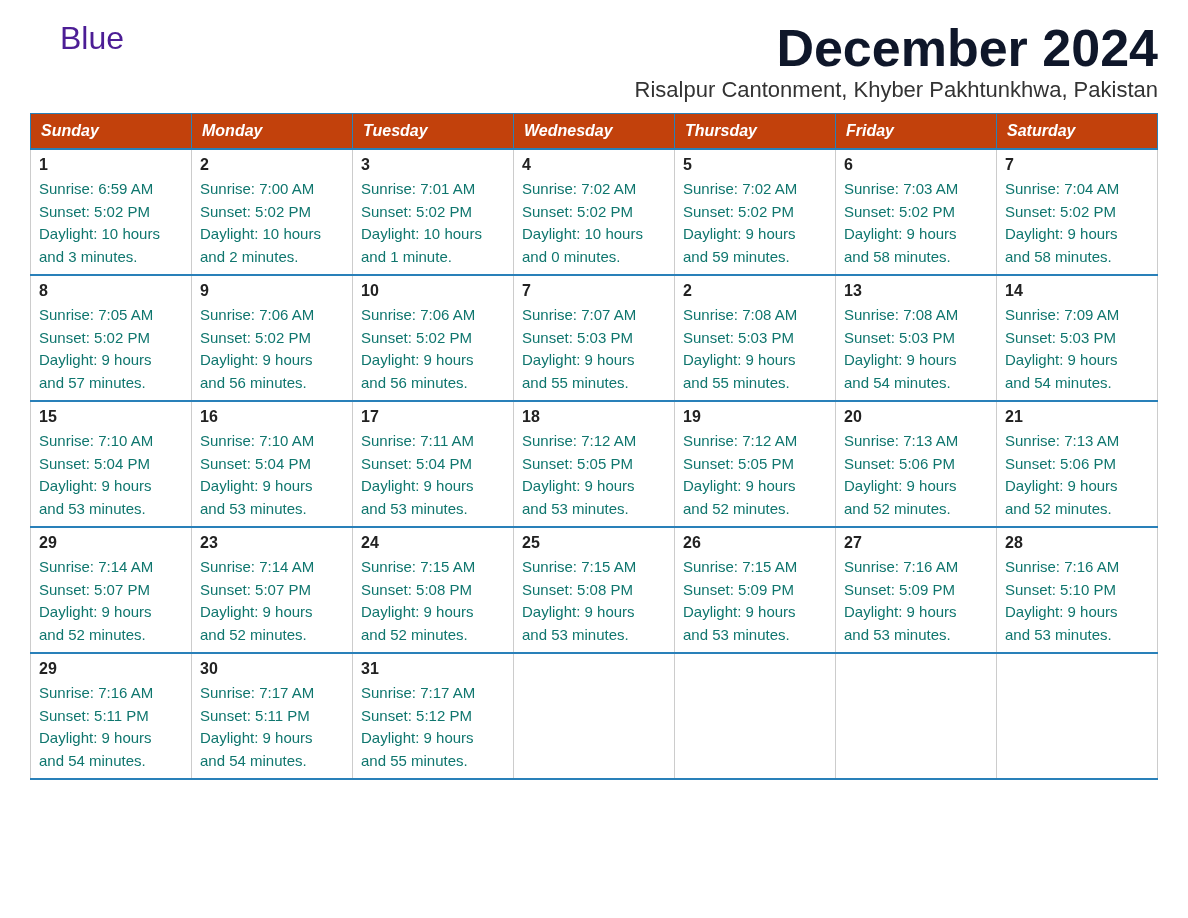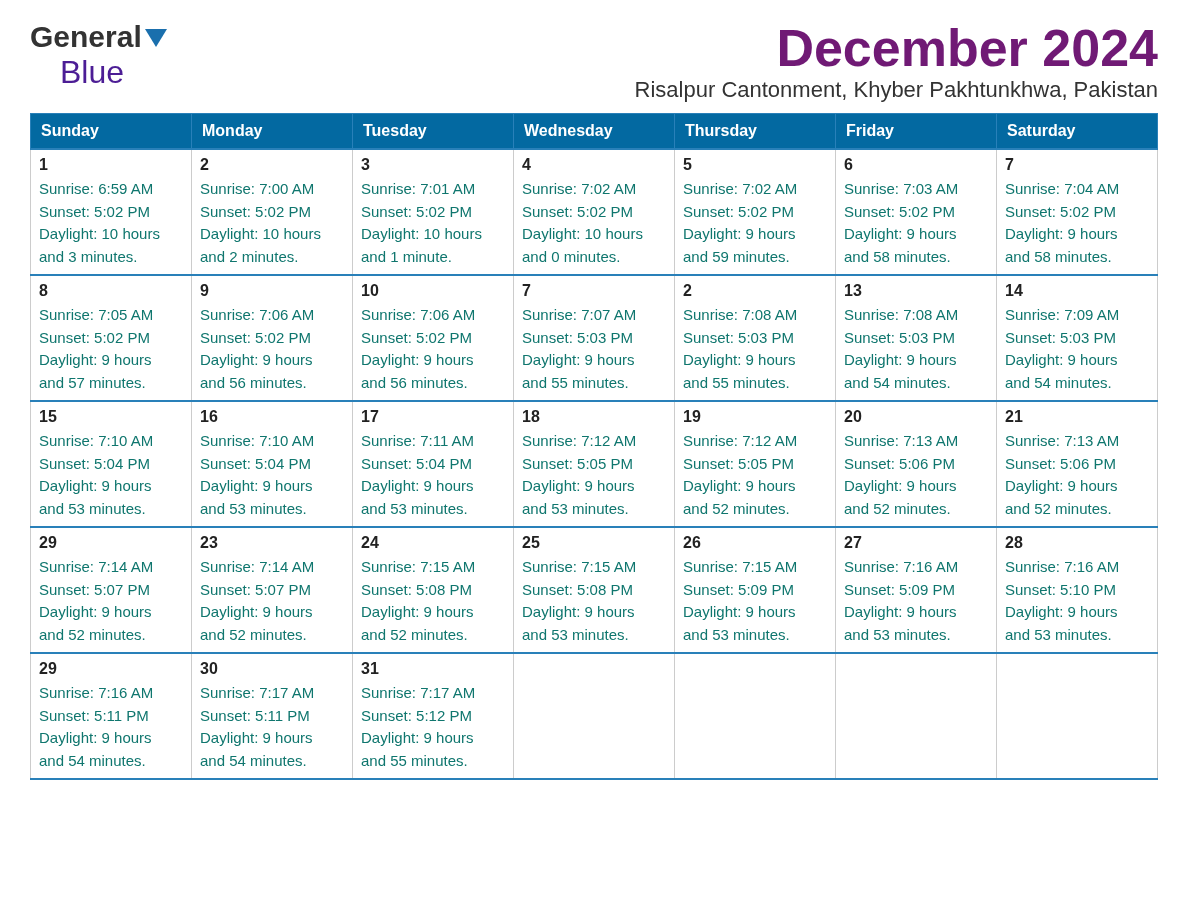--- a/index.html
+++ b/index.html
@@ -20,40 +20,41 @@
       display: flex;
       flex-direction: column;
       align-items: flex-start;
     }
     .title-section {
       text-align: right;
     }
     .month-title {
       font-size: 52px;
       font-weight: bold;
-      color: #701a75;
+      color: #0f172a;
       line-height: 1.1;
     }
     .location-title {
       font-size: 22px;
       color: #333;
     }
     .calendar {
       width: 100%;
       border-collapse: collapse;
       margin-top: 10px;
     }
     .calendar th {
-      background-color: #0369a1;
+      background-color: #c2410c;
       color: #fff;
       font-size: 16px;
       font-weight: bold;
       padding: 8px 10px;
       text-align: left;
       border: 1px solid #2980b9;
+      font-style: italic;
     }
     .calendar td {
       border: 1px solid #ccc;
       vertical-align: top;
       padding: 6px 8px;
       font-size: 13px;
       color: #333;
       width: 14.28%;
       min-height: 100px;
     }
@@ -83,26 +84,20 @@
       font-size: 30px;
       font-weight: bold;
       color: #333;
     }
   </style>
 </head>
 <body>
 
 <div class="header">
   <div class="logo">
-    <div class="logo-row">
-      <span class="logo-text-general">General</span>
-      <svg width="22" height="18" viewBox="0 0 22 18" style="margin-left:3px;margin-top:2px;">
-        <polygon points="0,0 22,0 11,18" fill="#1a6fad"></polygon>
-      </svg>
-    </div>
     <div style="margin-left:30px;">
       <span style="font-size:32px;font-weight:normal;color:#4c1d95;">Blue</span>
     </div>
   </div>
   <div class="title-section">
     <div class="month-title">December 2024</div>
     <div class="location-title">Risalpur Cantonment, Khyber Pakhtunkhwa, Pakistan</div>
   </div>
 </div>
 

